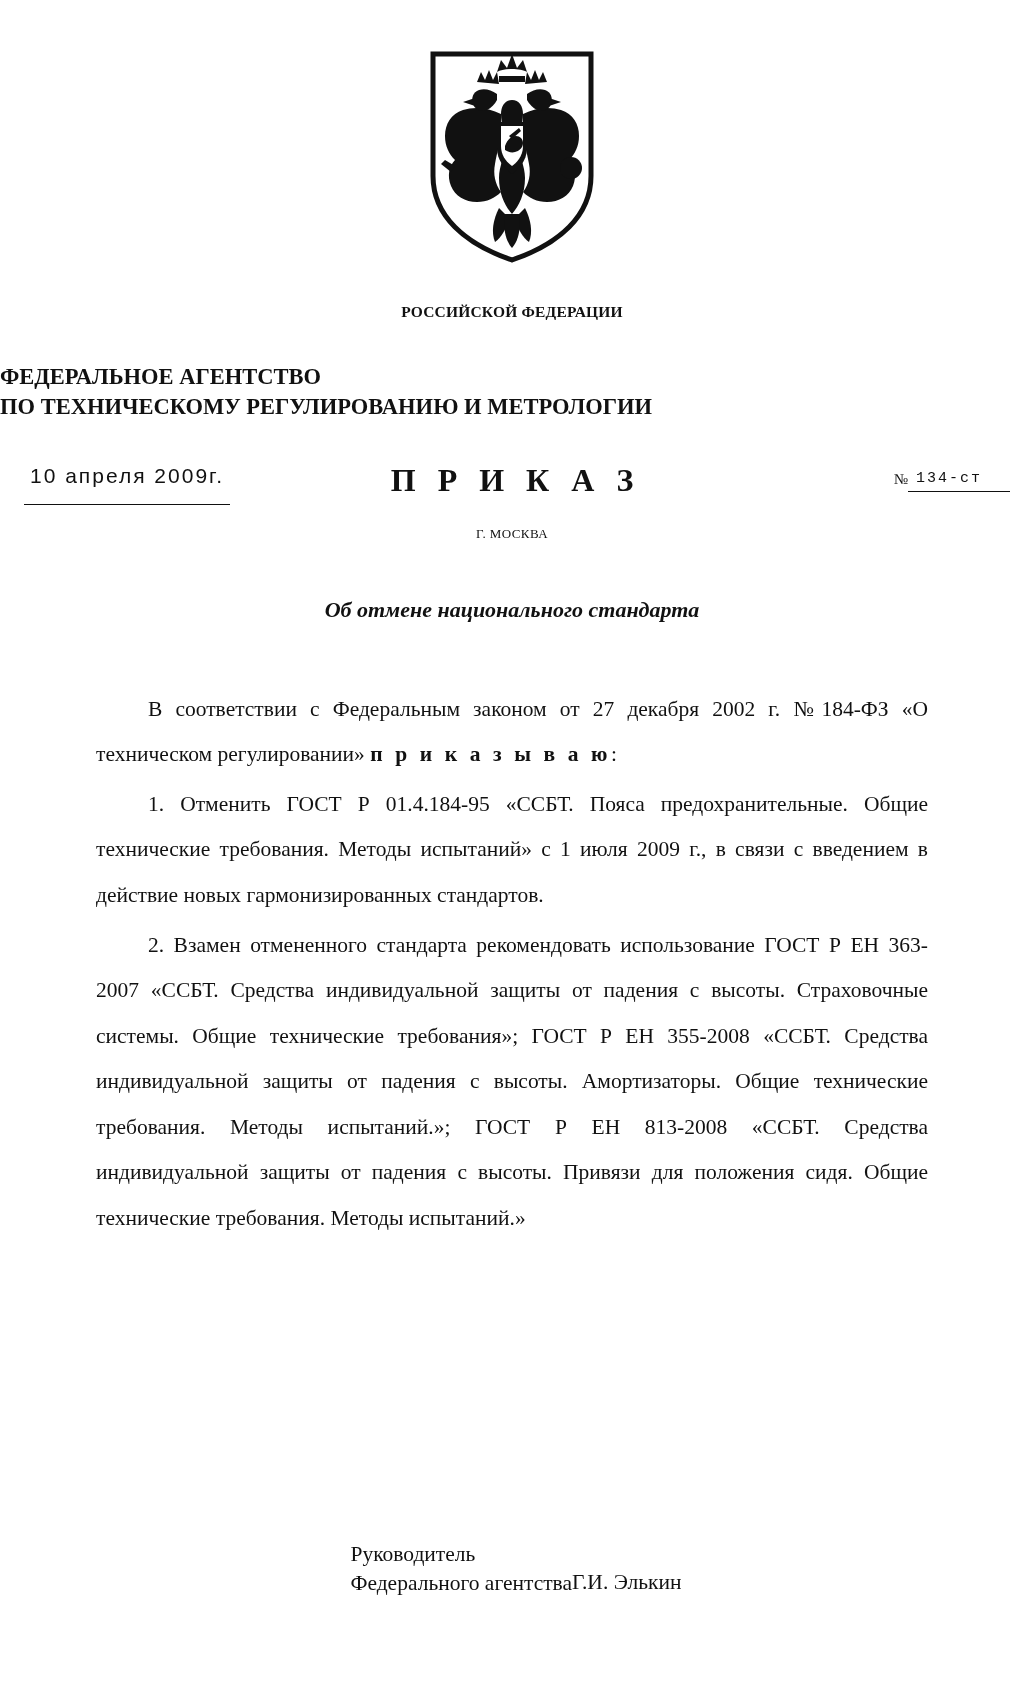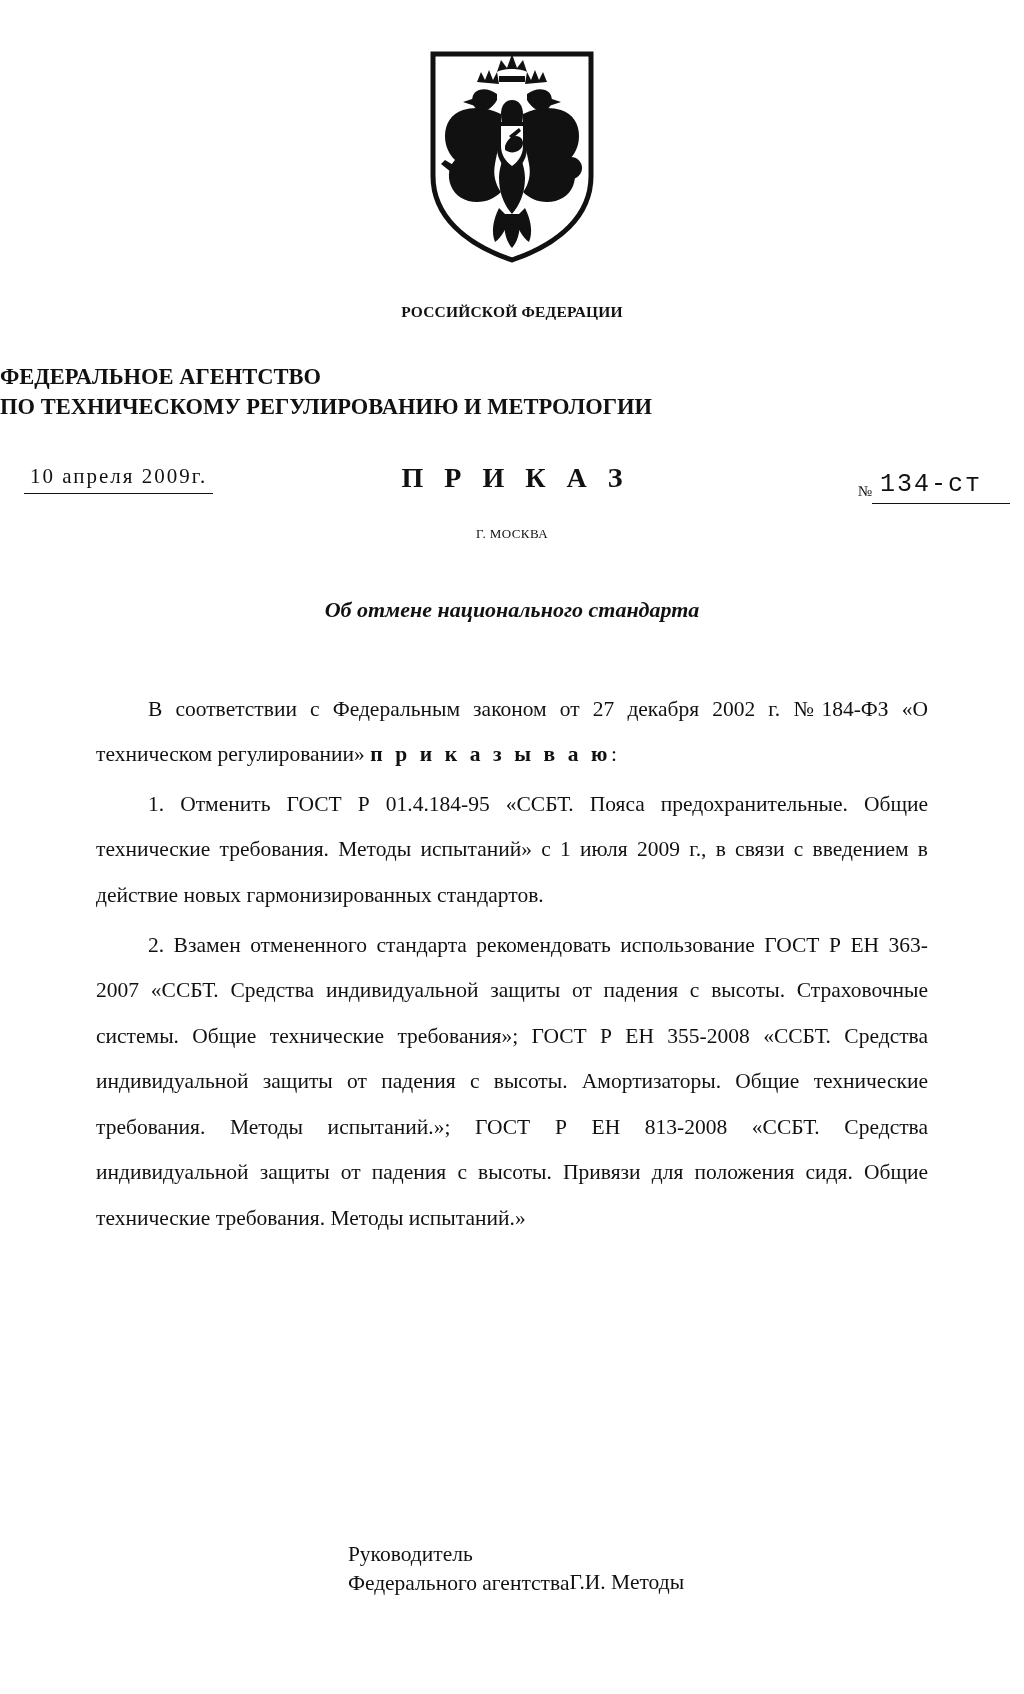--- a/index.html
+++ b/index.html
@@ -61,53 +61,53 @@
   
   .order-line {
     position: relative;
     margin-top: 34px;
     height: 48px;
   }
   .date-field {
     position: absolute;
     left: 24px;
     top: 8px;
-    font-family: Liberation Serif, serif;
+    font-family: Liberation Sans, sans-serif;
     font-size: 21px;
     letter-spacing: 2.0px;
     border-bottom: 1.6px solid #111111;
-    padding: 0 6px 4px 6px;
+    padding: 0 6px 16px 6px;
     white-space: pre;
   }
   .order-word {
     position: absolute;
     left: 0;
     right: 0;
     top: 6px;
     text-align: center;
     font-weight: bold;
-    font-size: 28px;
+    font-size: 32px;
     letter-spacing: 7px;
     text-indent: 7px;
   }
   .number-field {
     position: absolute;
     right: 14px;
     top: 14px;
     display: flex;
     align-items: flex-end;
     font-family: "Liberation Mono", "DejaVu Sans Mono", monospace;
   }
   .number-symbol {
     font-size: 15px;
     padding-bottom: 4px;
     font-family: "Liberation Serif", serif;
   }
   .number-value {
-    font-size: 25px;
+    font-size: 15px;
     letter-spacing: 2.0px;
     border-bottom: 1.6px solid #111111;
     padding: 0 28px 4px 8px;
     white-space: pre;
   }
 
   
   .city {
     text-align: center;
     font-weight: normal;
@@ -254,16 +254,16 @@
     <p class="para"><span>В соответствии с Федеральным законом от 27 декабря 2002 г. №184-ФЗ «О техническом регулировании» </span><span class="cmd">п р и к а з ы в а ю</span><span>:</span></p>
     <p class="para">1.  Отменить ГОСТ Р 01.4.184-95 «ССБТ. Пояса предохранительные. Общие технические требования. Методы испытаний» с 1 июля 2009 г., в связи с введением в действие новых гармонизированных стандартов.</p>
     <p class="para">2.  Взамен отмененного стандарта рекомендовать использование ГОСТ Р ЕН 363-2007 «ССБТ. Средства индивидуальной защиты от падения с высоты. Страховочные системы. Общие технические требования»; ГОСТ Р ЕН 355-2008 «ССБТ. Средства индивидуальной защиты от падения с высоты. Амортизаторы. Общие технические требования. Методы испытаний.»; ГОСТ Р ЕН 813-2008 «ССБТ. Средства индивидуальной защиты от падения с высоты. Привязи для положения сидя. Общие технические требования. Методы испытаний.»</p>
   </div>
 
   <div class="signature">
     <div class="sign-role">
       <div>Руководитель</div>
       <div>Федерального агентства</div>
     </div>
-    <div class="sign-name">Г.И. Методы</div>
+    <div class="sign-name">Г.И. Элькин</div>
   </div>
 
 </div>
 
 </body></html>

